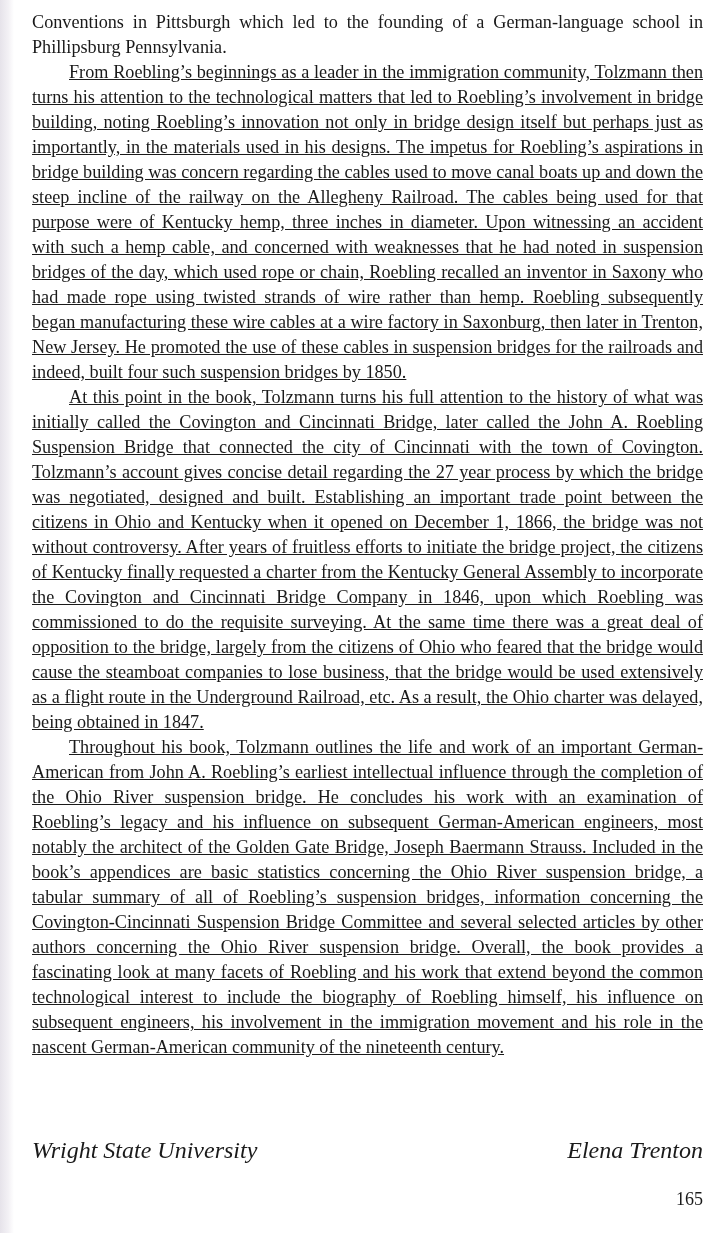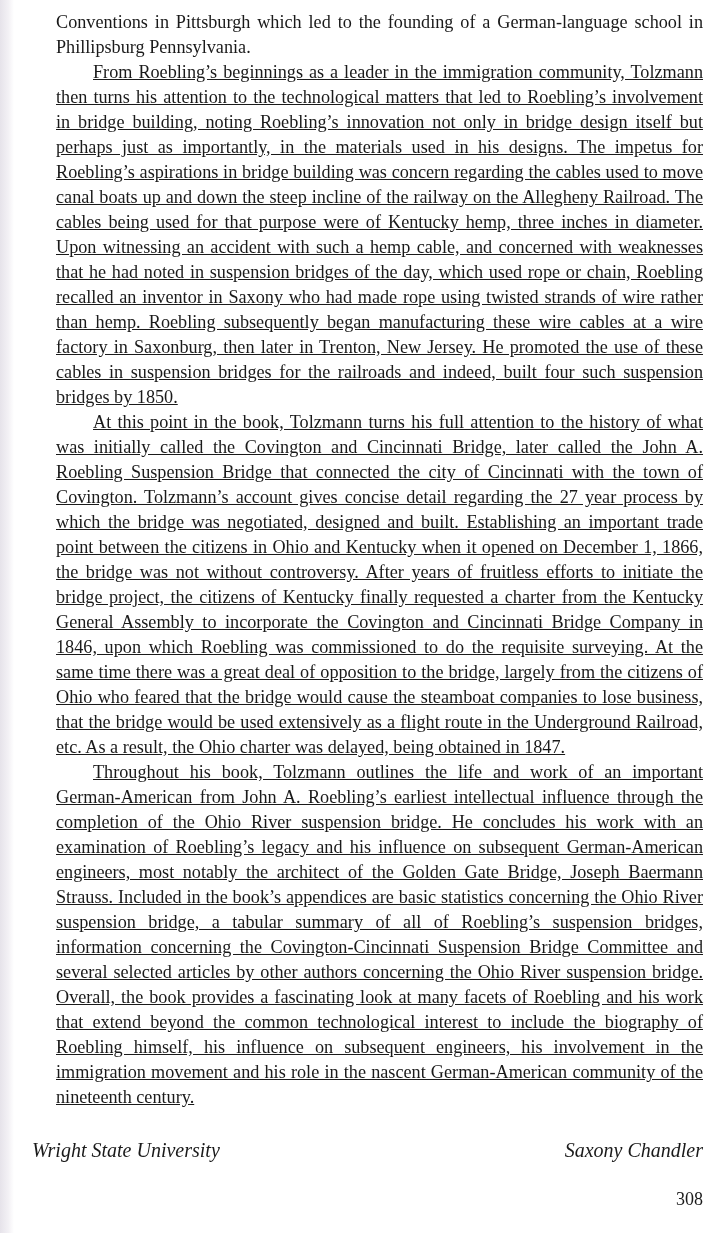--- a/index.html
+++ b/index.html
@@ -25,36 +25,35 @@
       position: absolute;
       left: 32px;
       top: 10px;
       width: 671px;
     }
     .body-text {
       font-size: 18.2px;
       line-height: 25px;
       text-align: justify;
       hyphens: none;
-      margin-left: 24px;
     }
     .body-text p {
       margin: 0;
     }
     .body-text p.indent {
       text-indent: 37px;
       text-decoration: underline;
     }
     .signature {
       position: absolute;
       left: 32px;
       top: 1138px;
       width: 671px;
       font-style: italic;
-      font-size: 20px;
+      font-size: 24px;
       line-height: 25px;
       display: flex;
       justify-content: space-between;
     }
     .page-number {
       position: absolute;
       right: 16px;
       top: 1187px;
       font-size: 18px;
       line-height: 25px;
@@ -69,16 +68,16 @@
   <div class="body-text">
     <p>Conventions in Pittsburgh which led to the founding of a German-language school in Phillipsburg Pennsylvania.</p>
     <p class="indent">From Roebling’s beginnings as a leader in the immigration community, Tolzmann then turns his attention to the technological matters that led to Roebling’s involvement in bridge building, noting Roebling’s innovation not only in bridge design itself but perhaps just as importantly, in the materials used in his designs. The impetus for Roebling’s aspirations in bridge building was concern regarding the cables used to move canal boats up and down the steep incline of the railway on the Allegheny Railroad. The cables being used for that purpose were of Kentucky hemp, three inches in diameter. Upon witnessing an accident with such a hemp cable, and concerned with weaknesses that he had noted in suspension bridges of the day, which used rope or chain, Roebling recalled an inventor in Saxony who had made rope using twisted strands of wire rather than hemp. Roebling subsequently began manufacturing these wire cables at a wire factory in Saxonburg, then later in Trenton, New Jersey. He promoted the use of these cables in suspension bridges for the railroads and indeed, built four such suspension bridges by 1850.</p>
     <p class="indent">At this point in the book, Tolzmann turns his full attention to the history of what was initially called the Covington and Cincinnati Bridge, later called the John A. Roebling Suspension Bridge that connected the city of Cincinnati with the town of Covington. Tolzmann’s account gives concise detail regarding the 27 year process by which the bridge was negotiated, designed and built. Establishing an important trade point between the citizens in Ohio and Kentucky when it opened on December 1, 1866, the bridge was not without controversy. After years of fruitless efforts to initiate the bridge project, the citizens of Kentucky finally requested a charter from the Kentucky General Assembly to incorporate the Covington and Cincinnati Bridge Company in 1846, upon which Roebling was commissioned to do the requisite surveying. At the same time there was a great deal of opposition to the bridge, largely from the citizens of Ohio who feared that the bridge would cause the steamboat companies to lose business, that the bridge would be used extensively as a flight route in the Underground Railroad, etc. As a result, the Ohio charter was delayed, being obtained in 1847.</p>
     <p class="indent">Throughout his book, Tolzmann outlines the life and work of an important German-American from John A. Roebling’s earliest intellectual influence through the completion of the Ohio River suspension bridge. He concludes his work with an examination of Roebling’s legacy and his influence on subsequent German-American engineers, most notably the architect of the Golden Gate Bridge, Joseph Baermann Strauss. Included in the book’s appendices are basic statistics concerning the Ohio River suspension bridge, a tabular summary of all of Roebling’s suspension bridges, information concerning the Covington-Cincinnati Suspension Bridge Committee and several selected articles by other authors concerning the Ohio River suspension bridge. Overall, the book provides a fascinating look at many facets of Roebling and his work that extend beyond the common technological interest to include the biography of Roebling himself, his influence on subsequent engineers, his involvement in the immigration movement and his role in the nascent German-American community of the nineteenth century.</p>
   </div>
 </div>
 
 <div class="signature">
   <span>Wright State University</span>
-  <span>Saxony Chandler</span>
+  <span>Elena Trenton</span>
 </div>
 
-<div class="page-number">308</div>
+<div class="page-number">165</div>
 
 </body></html>

